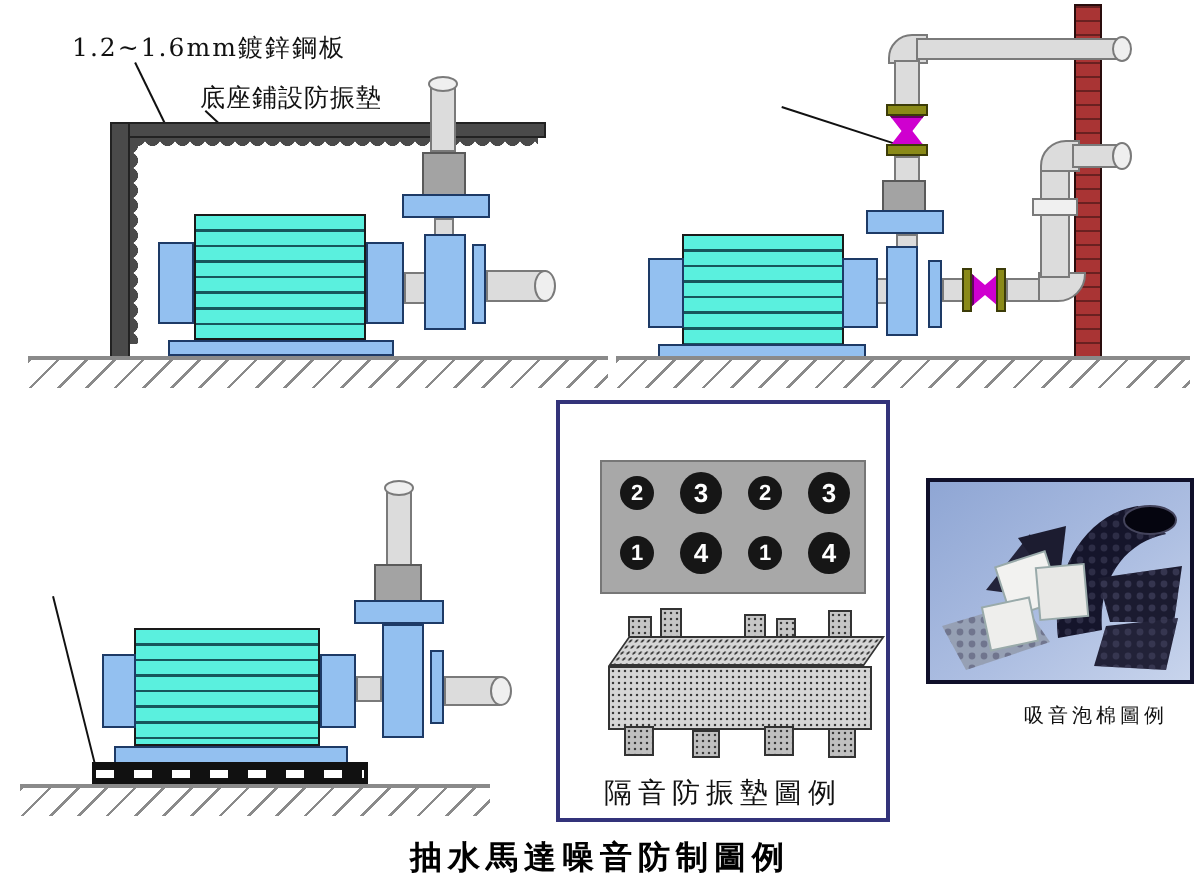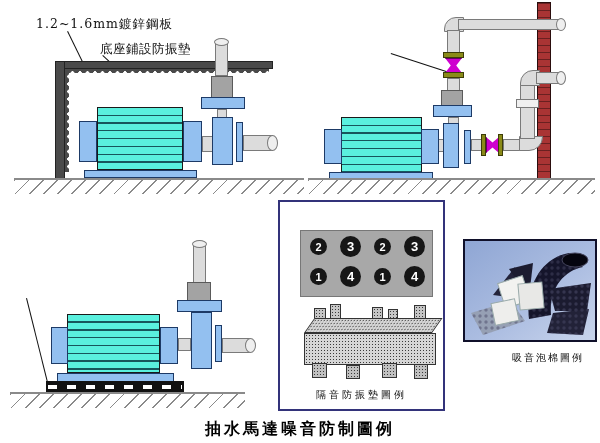--- a/index.html
+++ b/index.html
@@ -142,21 +142,21 @@
       <div class="abs speckle" style="left:84px;top:5px;width:11px;height:15px;background-color:#c6c6c6;"></div>
       <div class="abs speckle" style="left:100px;top:7px;width:10px;height:13px;background-color:#c6c6c6;"></div>
       <div class="abs speckle" style="left:126px;top:3px;width:12px;height:17px;background-color:#c6c6c6;"></div>
       <div class="abs speckle" style="left:16px;top:16px;width:128px;height:15px;transform:skewX(-35deg);transform-origin:0 100%;"></div>
       <div class="abs speckle" style="left:16px;top:31px;width:132px;height:32px;"></div>
       <div class="abs speckle" style="left:24px;top:61px;width:15px;height:15px;background-color:#c0c0c0;"></div>
       <div class="abs speckle" style="left:58px;top:63px;width:14px;height:14px;background-color:#c0c0c0;"></div>
       <div class="abs speckle" style="left:94px;top:61px;width:15px;height:15px;background-color:#c0c0c0;"></div>
       <div class="abs speckle" style="left:126px;top:62px;width:14px;height:15px;background-color:#c0c0c0;"></div>
     </div>
-    <div class="abs caption" style="left:0;top:186px;width:100%;font-size:10px;">隔音防振墊圖例</div>
+    <div class="abs caption" style="left:0;top:186px;width:100%;font-size:14px;">隔音防振墊圖例</div>
   </div>
 
   <div class="abs" style="left:463px;top:239px;width:134px;height:103px;border:2px solid #10102a;">
     <svg width="130" height="99" viewBox="0 0 130 99">
       <defs>
         <linearGradient id="bg" x1="0" y1="0" x2="1" y2="1">
           <stop offset="0" stop-color="#8fa6d4"></stop>
             <stop offset="0.6" stop-color="#aebfe2"></stop>
             <stop offset="1" stop-color="#c8d4ec"></stop>
         </linearGradient>

